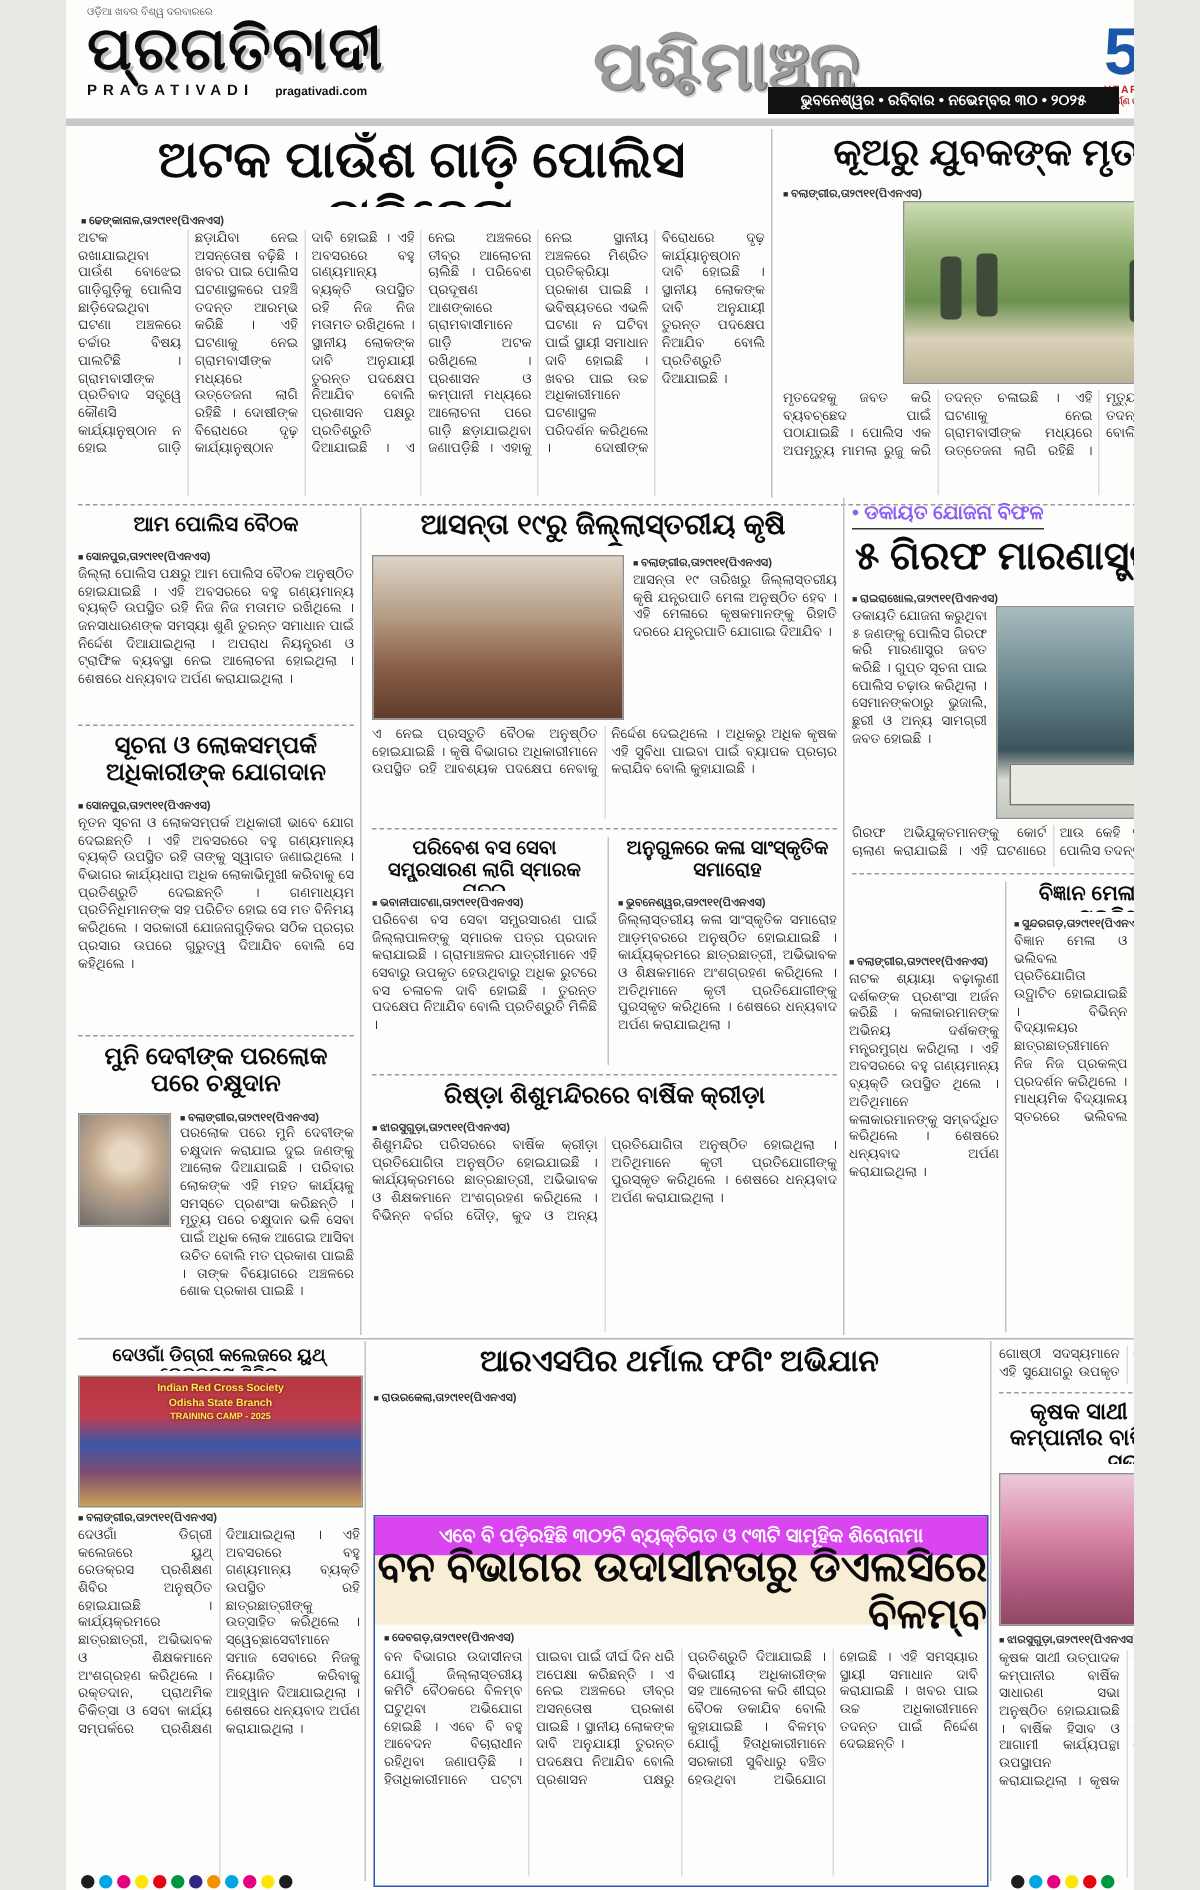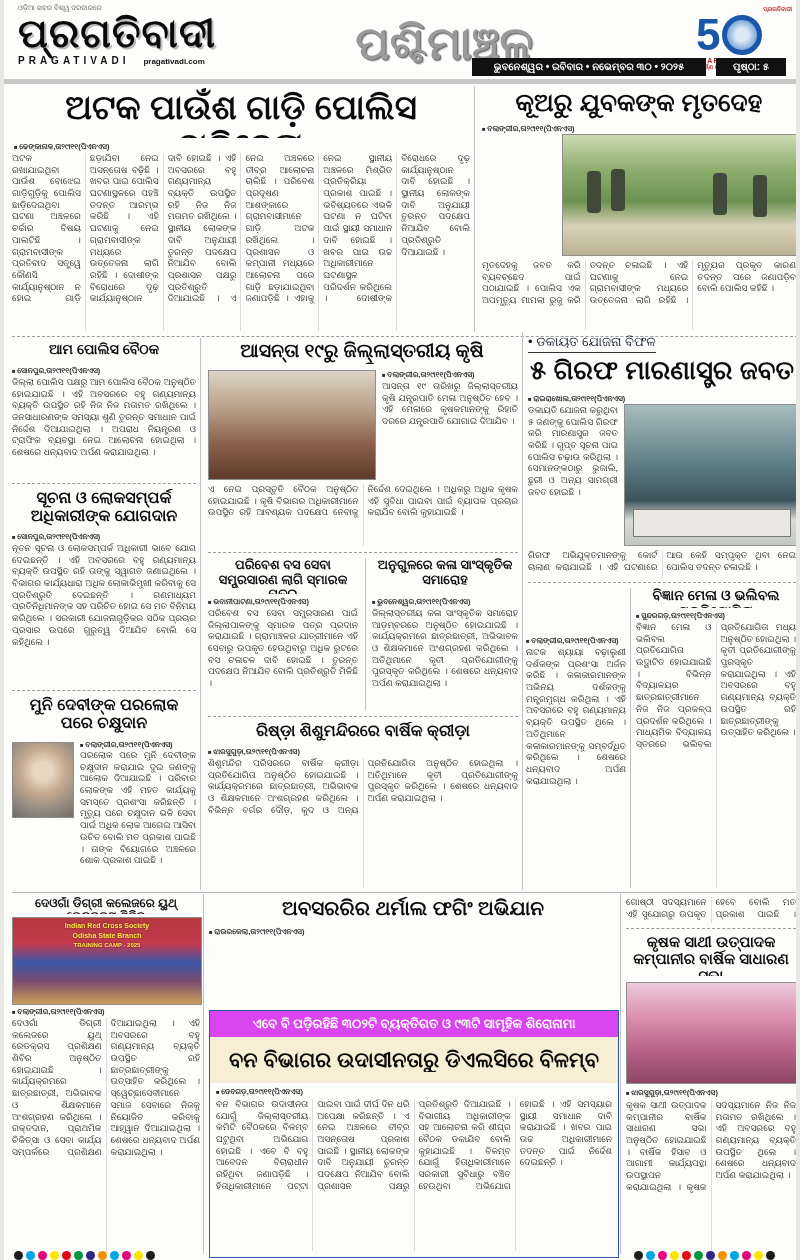--- a/index.html
+++ b/index.html
@@ -1,16 +1,16 @@
 <!DOCTYPE html>
 <html><head>
 <meta charset="utf-8">
 <style>
   html,body{margin:0;padding:0;background:#e8e8e4;}
-  .page{position:relative;width:792px;height:1260px;margin:0 auto;background:#fdfdfb;
+  .page{position:relative;width:712px;height:1260px;margin:0 auto;background:#fdfdfb;
         font-family:"Liberation Sans",sans-serif;color:#151515;overflow:hidden;}
   .abs{position:absolute;}
   
   .tagline{font-size:7px;color:#555;}
   .logo-main{font-size:40px;font-weight:800;letter-spacing:1px;color:#0a0a0a;
              text-shadow:2px 2px 0 #bdbdbd;line-height:1;}
   .logo-sub{font-size:10px;font-weight:700;letter-spacing:4px;color:#111;}
   .logo-site{font-size:8px;font-weight:700;color:#111;}
   .edition{font-size:46px;font-weight:800;color:#9a9a9a;line-height:1;
            text-shadow:1px 1px 0 #6f6f6f,2px 2px 0 #cfcfcf;}
@@ -18,21 +18,21 @@
   .anniv-5{font-size:44px;font-weight:800;color:#1b57a8;line-height:1;}
   .anniv-ring{width:30px;height:30px;border:5px solid #1b57a8;border-radius:50%;
               background:radial-gradient(circle,#dce9f7 30%,#7fa8d8 70%);margin-left:2px;}
   .anniv-top{font-size:6px;color:#c0272d;font-weight:700;}
   .anniv-years{font-size:7px;color:#c0272d;font-weight:700;letter-spacing:1px;}
   .datebar{background:#111;color:#fff;font-size:10px;font-weight:700;
            display:flex;align-items:center;justify-content:center;}
   .mast-rule{background:#c8c8c8;}
   
   .head{font-weight:800;color:#0b0b0b;text-align:center;line-height:1.12;overflow:hidden;}
-  .kicker{font-weight:400;color:#0f172a;text-align:right;}
+  .kicker{font-weight:700;color:#8b5cf6;text-align:right;}
   .byline{font-size:7.5px;font-weight:700;color:#2e2e2e;white-space:nowrap;overflow:hidden;}
   .byline::before{content:"■ ";font-size:6px;}
   .btxt{font-size:9px;line-height:1.3;text-align:justify;color:#222;overflow:hidden;}
   .c2{column-count:2;column-gap:9px;column-rule:1px solid #dcdcdc;}
   .c3{column-count:3;column-gap:9px;column-rule:1px solid #dcdcdc;}
   .c4{column-count:4;column-gap:9px;column-rule:1px solid #dcdcdc;}
   .c6{column-count:6;column-gap:9px;column-rule:1px solid #dcdcdc;}
   .vr{width:1px;background:#c2c2c2;}
   .hrline{height:1px;background:#b5b5b5;}
   .dotrule{height:0;border-top:1px dashed #9a9a9a;}
@@ -168,27 +168,27 @@
   <div class="abs photo ph-redcross" style="left:8px;top:917px;width:188px;height:86px;">
     <div class="banner-txt" style="top:4px;font-size:7px;">Indian Red Cross Society</div>
     <div class="banner-txt" style="top:14px;font-size:7px;">Odisha State Branch</div>
     <div class="banner-txt" style="top:24px;font-size:6px;">TRAINING CAMP - 2025</div>
   </div>
   <div class="abs byline" style="left:8px;top:1007px;width:95px;">ବଲାଙ୍ଗୀର,ତା୨୯ା୧୧(ପିଏନଏସ)</div>
   <div class="abs btxt c2" style="left:8px;top:1018px;width:188px;height:234px;">ଦେଓଗାଁ ଡିଗ୍ରୀ କଲେଜରେ ୟୁଥ୍ ରେଡକ୍ରସ ପ୍ରଶିକ୍ଷଣ ଶିବିର ଅନୁଷ୍ଠିତ ହୋଇଯାଇଛି । କାର୍ଯ୍ୟକ୍ରମରେ ଛାତ୍ରଛାତ୍ରୀ, ଅଭିଭାବକ ଓ ଶିକ୍ଷକମାନେ ଅଂଶଗ୍ରହଣ କରିଥିଲେ । ରକ୍ତଦାନ, ପ୍ରାଥମିକ ଚିକିତ୍ସା ଓ ସେବା କାର୍ଯ୍ୟ ସମ୍ପର୍କରେ ପ୍ରଶିକ୍ଷଣ ଦିଆଯାଇଥିଲା । ଏହି ଅବସରରେ ବହୁ ଗଣ୍ୟମାନ୍ୟ ବ୍ୟକ୍ତି ଉପସ୍ଥିତ ରହି ଛାତ୍ରଛାତ୍ରୀଙ୍କୁ ଉତ୍ସାହିତ କରିଥିଲେ । ସ୍ୱେଚ୍ଛାସେବୀମାନେ ସମାଜ ସେବାରେ ନିଜକୁ ନିୟୋଜିତ କରିବାକୁ ଆହ୍ୱାନ ଦିଆଯାଇଥିଲା । ଶେଷରେ ଧନ୍ୟବାଦ ଅର୍ପଣ କରାଯାଇଥିଲା ।</div>
 
   <div class="abs vr" style="left:199px;top:894px;height:360px;"></div>
 
-  <div class="abs head" style="left:205px;top:897px;width:408px;height:26px;font-size:20px;">ଅବସରରିର ଥର୍ମାଲ ଫଗିଂ ଅଭିଯାନ</div>
+  <div class="abs head" style="left:205px;top:897px;width:408px;height:26px;font-size:20px;">ଆରଏସପିର ଥର୍ମାଲ ଫଗିଂ ଅଭିଯାନ</div>
   <div class="abs byline" style="left:205px;top:927px;width:200px;">ରାଉରକେଲା,ତା୨୯ା୧୧(ପିଏନଏସ)</div>
 
   <div class="abs" style="left:205px;top:1010px;width:408px;height:246px;border:1px solid #2b57a8;">
     <div class="box-blue-strip" style="height:26px;font-size:13px;">ଏବେ ବି ପଡ଼ିରହିଛି ୩୦୨ଟି ବ୍ୟକ୍ତିଗତ ଓ ୯୩ଟି ସାମୂହିକ ଶିରୋନାମା</div>
     <div class="box-cream" style="height:46px;">
-      <div class="head" style="font-size:21px;width:100%;">ବନ ବିଭାଗର ଉଦାସୀନତାରୁ ଡିଏଲସିରେ ବିଳମ୍ବ</div>
+      <div class="head" style="font-size:28px;width:100%;text-align:right;">ବନ ବିଭାଗର ଉଦାସୀନତାରୁ ଡିଏଲସିରେ ବିଳମ୍ବ</div>
     </div>
     <div class="byline" style="margin:4px 6px 0 6px;">ଦେବଗଡ଼,ତା୨୯ା୧୧(ପିଏନଏସ)</div>
     <div class="btxt c4" style="margin:2px 6px;height:152px;">ବନ ବିଭାଗର ଉଦାସୀନତା ଯୋଗୁଁ ଜିଲ୍ଲାସ୍ତରୀୟ କମିଟି ବୈଠକରେ ବିଳମ୍ବ ଘଟୁଥିବା ଅଭିଯୋଗ ହୋଇଛି । ଏବେ ବି ବହୁ ଆବେଦନ ବିଚାରାଧୀନ ରହିଥିବା ଜଣାପଡ଼ିଛି । ହିତାଧିକାରୀମାନେ ପଟ୍ଟା ପାଇବା ପାଇଁ ଦୀର୍ଘ ଦିନ ଧରି ଅପେକ୍ଷା କରିଛନ୍ତି । ଏ ନେଇ ଅଞ୍ଚଳରେ ତୀବ୍ର ଅସନ୍ତୋଷ ପ୍ରକାଶ ପାଇଛି । ସ୍ଥାନୀୟ ଲୋକଙ୍କ ଦାବି ଅନୁଯାୟୀ ତୁରନ୍ତ ପଦକ୍ଷେପ ନିଆଯିବ ବୋଲି ପ୍ରଶାସନ ପକ୍ଷରୁ ପ୍ରତିଶ୍ରୁତି ଦିଆଯାଇଛି । ବିଭାଗୀୟ ଅଧିକାରୀଙ୍କ ସହ ଆଲୋଚନା କରି ଶୀଘ୍ର ବୈଠକ ଡକାଯିବ ବୋଲି କୁହାଯାଇଛି । ବିଳମ୍ବ ଯୋଗୁଁ ହିତାଧିକାରୀମାନେ ସରକାରୀ ସୁବିଧାରୁ ବଞ୍ଚିତ ହେଉଥିବା ଅଭିଯୋଗ ହୋଇଛି । ଏହି ସମସ୍ୟାର ସ୍ଥାୟୀ ସମାଧାନ ଦାବି କରାଯାଇଛି । ଖବର ପାଇ ଉଚ୍ଚ ଅଧିକାରୀମାନେ ତଦନ୍ତ ପାଇଁ ନିର୍ଦ୍ଦେଶ ଦେଇଛନ୍ତି ।</div>
   </div>
 
   <div class="abs vr" style="left:616px;top:894px;height:360px;"></div>
 
   <div class="abs btxt c2" style="left:622px;top:897px;width:170px;height:26px;">ଗୋଷ୍ଠୀ ସଦସ୍ୟମାନେ ଏହି ସୁଯୋଗରୁ ଉପକୃତ ହେବେ ବୋଲି ମତ ପ୍ରକାଶ ପାଇଛି । ଏଥିରେ ବହୁ ସଦସ୍ୟ ଯୋଗ ଦେଇଥିଲେ ।</div>
   <div class="abs dotrule" style="left:622px;top:928px;width:170px;"></div>
   <div class="abs head" style="left:622px;top:934px;width:170px;height:42px;font-size:15px;">କୃଷକ ସାଥୀ ଉତ୍ପାଦକ କମ୍ପାନୀର ବାର୍ଷିକ ସାଧାରଣ ସଭା</div>

